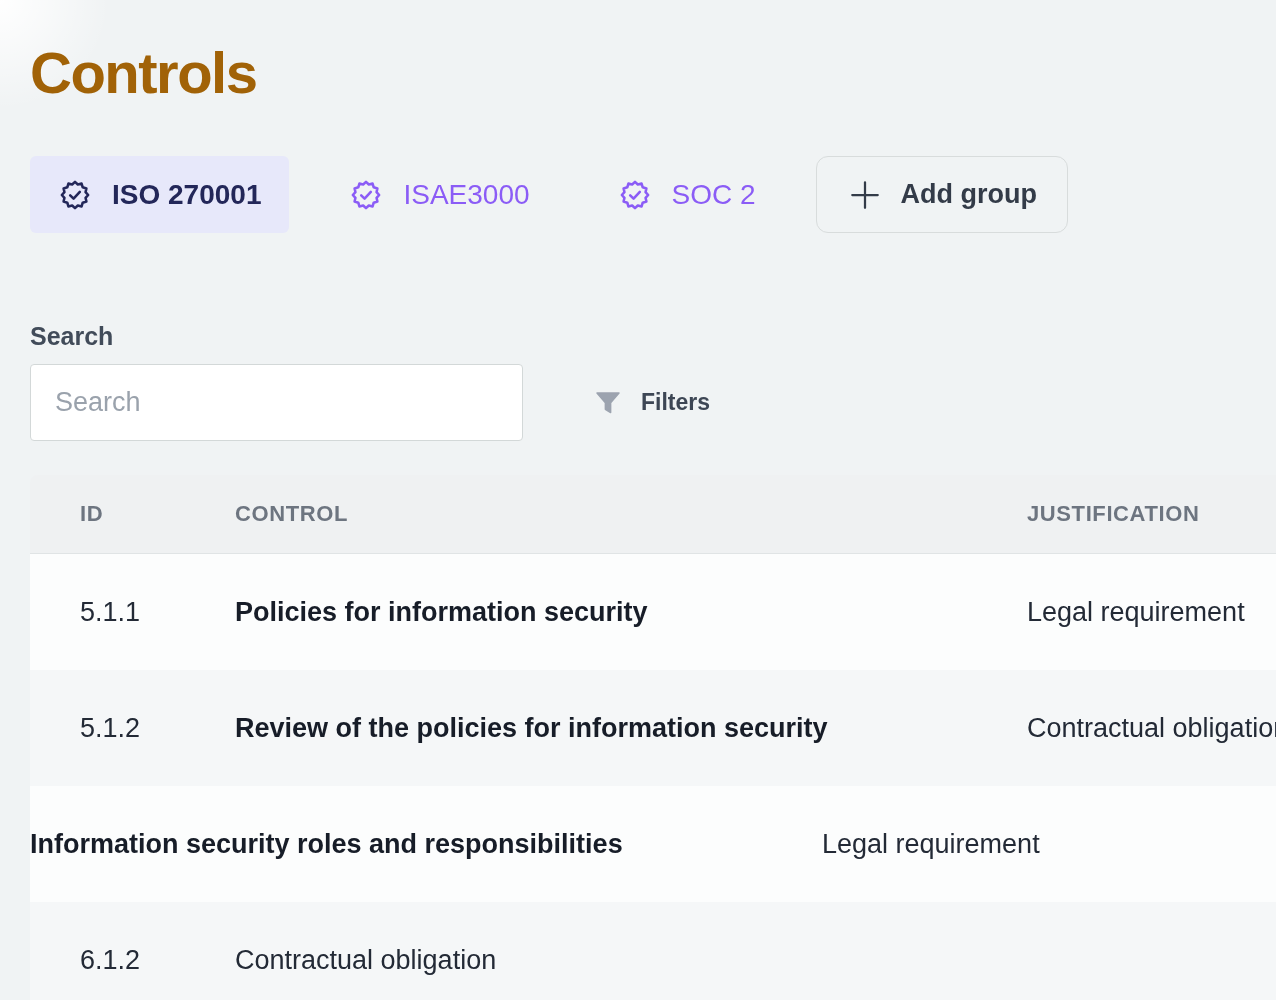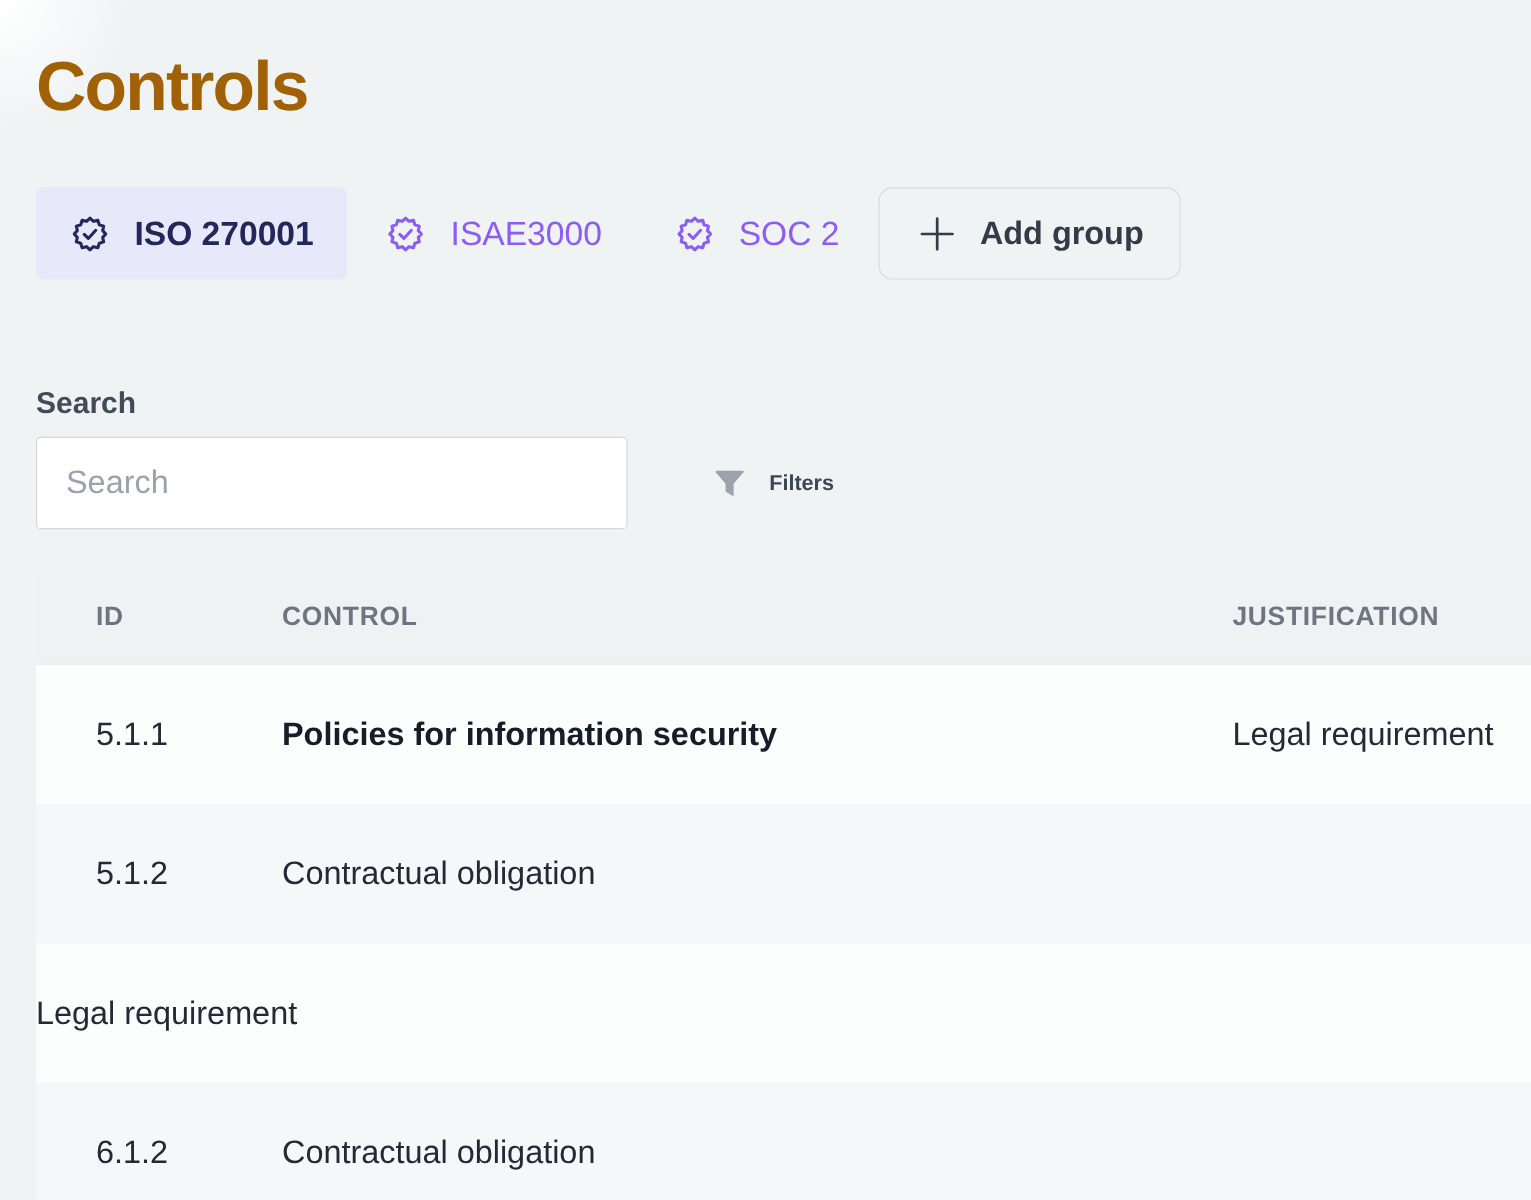--- a/index.html
+++ b/index.html
@@ -13,21 +13,21 @@
   .page{padding-left:30px;}
 
   
   h1.page-title{
     margin:44px 0 0 0;
     font-size:58px;line-height:1.0;font-weight:700;
     letter-spacing:-1.5px;color:#a16207;
   }
 
   
-  .chips-row{margin-top:54px;display:flex;align-items:flex-start;gap:4px;}
+  .chips-row{margin-top:54px;display:flex;align-items:flex-start;gap:32px;}
   .chip{
     display:flex;align-items:center;gap:20px;
     height:77px;padding:0 28px;border-radius:6px;
     font-size:28px;font-weight:500;color:#8b5cf6;
     cursor:pointer;user-select:none;background:transparent;border:none;
     font-family:inherit;
   }
   .chip.selected{background:#e7e8fa;color:#232759;font-weight:600;}
   .chip .badge-icon{display:flex;align-items:center;}
   .chip svg{display:block;}
@@ -48,21 +48,21 @@
   .search-input{
     width:493px;height:77px;box-sizing:border-box;
     border:1px solid #d3d8d8;border-radius:4px;background:#ffffff;
     padding:0 24px;font-size:27px;color:#2a313c;outline:none;
     font-family:inherit;
   }
   .search-input::placeholder{color:#9aa2ac;opacity:1;}
   .filters-btn{
     display:flex;align-items:center;gap:18px;margin-left:64px;
     background:transparent;border:none;cursor:pointer;
-    font-size:18px;font-weight:600;color:#3d4654;font-family:inherit;
+    font-size:23px;font-weight:600;color:#3d4654;font-family:inherit;
     height:77px;padding:0 6px;
   }
 
   
   .table-wrap{margin-top:34px;width:1600px;}
   .t-header{
     display:flex;align-items:center;height:78px;
     background:#eff1f2;border-bottom:1px solid #e0e4e5;
     border-top-left-radius:8px;
     font-size:22px;font-weight:600;letter-spacing:0.6px;color:#6d7580;
@@ -149,23 +149,25 @@
     </div>
 
     <div>
       <div class="t-row">
         <div class="cell cell-id">5.1.1</div>
         <div class="cell cell-control">Policies for information security</div>
         <div class="cell cell-just">Legal requirement</div>
       </div>
       <div class="t-row">
         <div class="cell cell-id">5.1.2</div>
+        <div class="cell cell-control">Review of the policies for information security</div>
         <div class="cell cell-just">Contractual obligation</div>
       </div>
       <div class="t-row">
+        <div class="cell cell-control">Information security roles and responsibilities</div>
         <div class="cell cell-just">Legal requirement</div>
       </div>
       <div class="t-row">
         <div class="cell cell-id">6.1.2</div>
         <div class="cell cell-just">Contractual obligation</div>
       </div>
     </div>
 
   </div>
 

